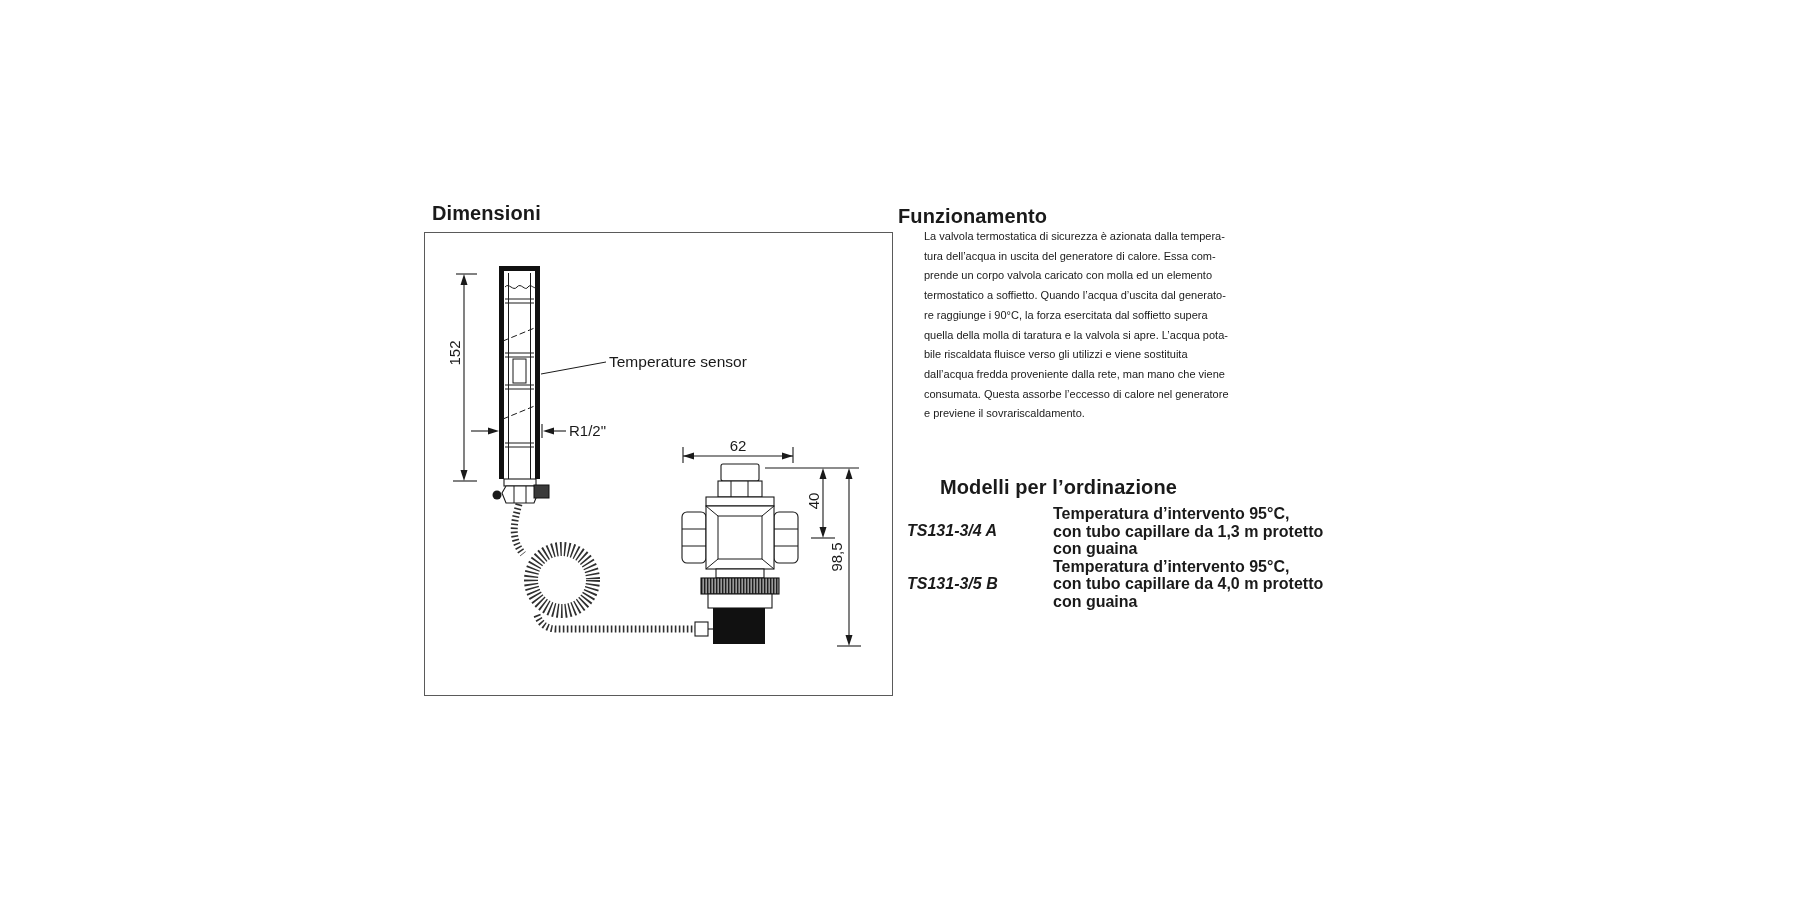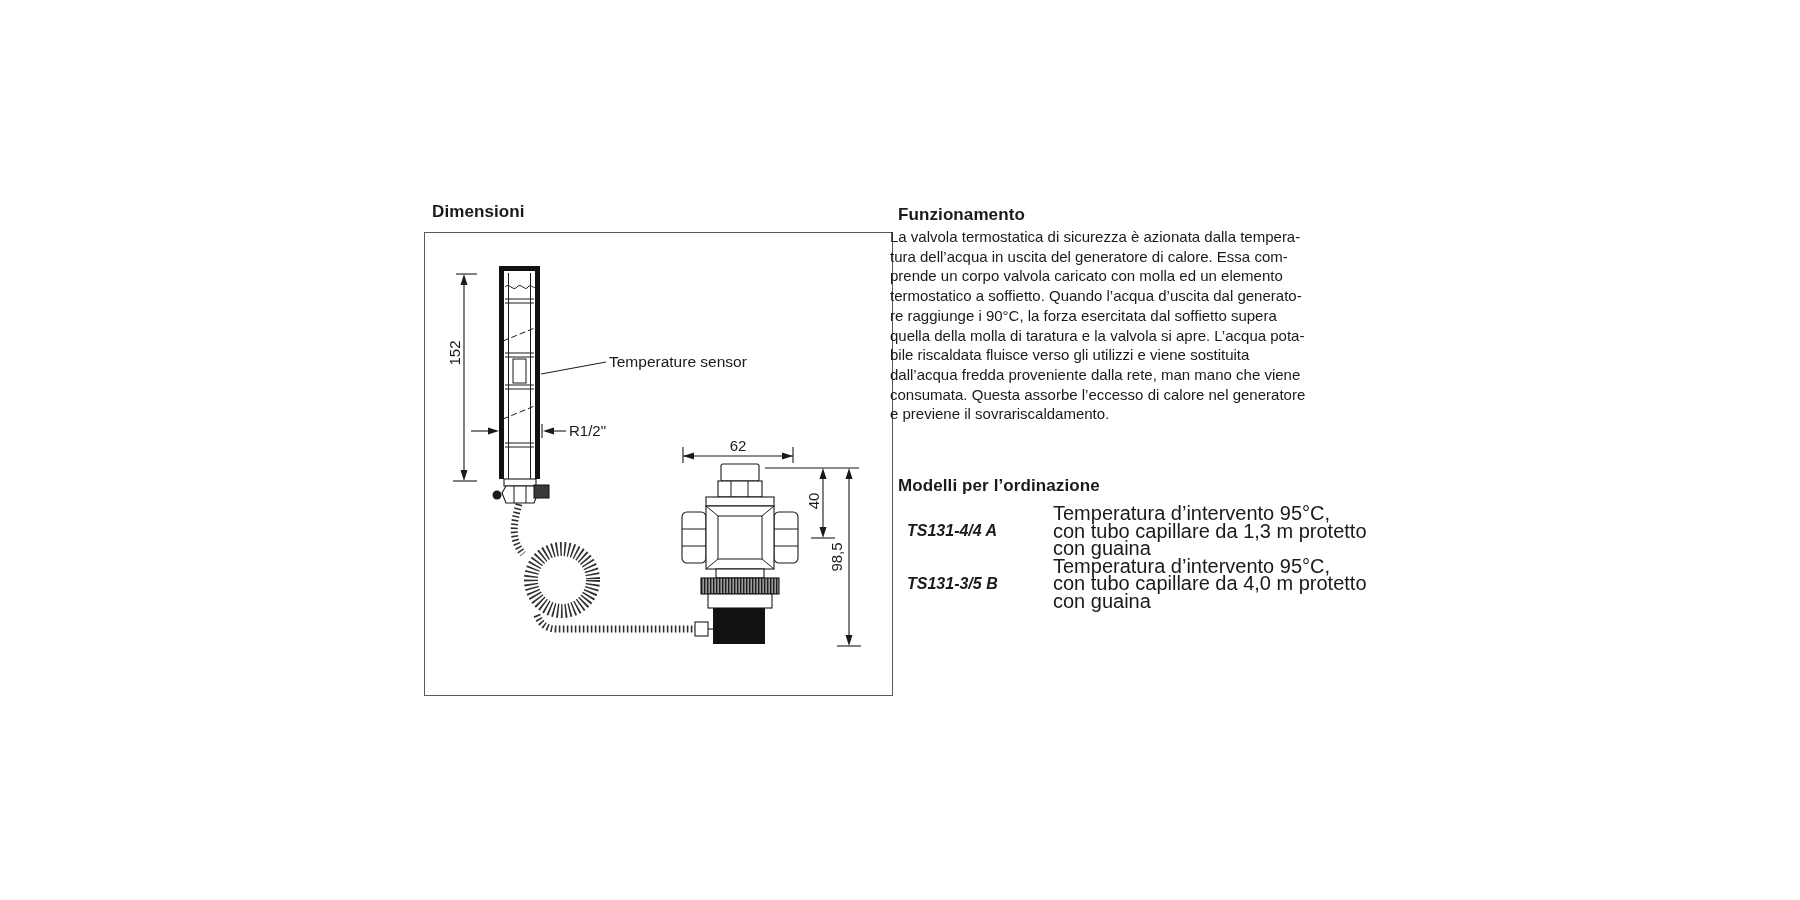--- a/index.html
+++ b/index.html
@@ -11,56 +11,57 @@
     width: 1800px;
     height: 900px;
     position: relative;
     overflow: hidden;
     font-family: "Liberation Sans", sans-serif;
     color: #1a1a1a;
     -webkit-font-smoothing: antialiased;
   }
   .abs { position: absolute; }
   .h-bold {
-    font-size: 17px;
+    font-size: 20px;
     font-weight: 700;
     letter-spacing: 0.1px;
   }
   #dimensioni-heading { left: 432px; top: 202px; }
   #drawing-frame {
     left: 424px; top: 232px;
     width: 467px; height: 462px;
     border: 1px solid #5a5a5a;
     background: #ffffff;
   }
   #funzionamento-heading { left: 898px; top: 205px; }
   #funzionamento-paragraph {
-    left: 890px; top: 227px;
+    left: 924px; top: 227px;
     width: 508px;
-    font-size: 15px;
+    font-size: 11px;
     line-height: 19.7px;
     white-space: pre-line;
   }
-  #modelli-heading { left: 898px; top: 476px; }
+  #modelli-heading { left: 940px; top: 476px; }
   #model-table { left: 898px; top: 505px; width: 480px; }
   .model-row { display: flex; align-items: center; }
   .model-cell {
     width: 155px;
     padding-left: 9px;
     box-sizing: border-box;
     font-size: 16px;
     font-weight: 700;
     font-style: italic;
     flex: 0 0 auto;
   }
   .desc-cell {
     width: 320px;
-    font-size: 20px;
+    font-size: 16px;
     line-height: 17.6px;
     white-space: pre-line;
+    font-weight: bold;
   }
   svg text {
     font-family: "Liberation Sans", sans-serif;
     fill: #1a1a1a;
   }
   .dwg-line { stroke: #1a1a1a; stroke-width: 1.1; fill: none; }
   .dwg-thin { stroke: #1a1a1a; stroke-width: 1; fill: none; }
   .dim-line { stroke: #1a1a1a; stroke-width: 1.1; fill: none; }
   .dim-arrow { fill: #1a1a1a; stroke: none; }
   .corrugated { stroke: #2f2f2f; fill: none; stroke-dasharray: 1.6 2.4; }
@@ -204,21 +205,21 @@
 quella della molla di taratura e la valvola si apre. L’acqua pota-
 bile riscaldata fluisce verso gli utilizzi e viene sostituita
 dall’acqua fredda proveniente dalla rete, man mano che viene
 consumata. Questa assorbe l’eccesso di calore nel generatore
 e previene il sovrariscaldamento.</div>
 
 <div class="abs h-bold" id="modelli-heading">Modelli per l’ordinazione</div>
 
 <div class="abs" id="model-table">
   <div class="model-row">
-    <div class="model-cell">TS131-4/4 A</div>
+    <div class="model-cell">TS131-3/4 A</div>
     <div class="desc-cell">Temperatura d’intervento 95°C,
 con tubo capillare da 1,3 m protetto
 con guaina</div>
   </div>
   <div class="model-row">
     <div class="model-cell">TS131-3/5 B</div>
     <div class="desc-cell">Temperatura d’intervento 95°C,
 con tubo capillare da 4,0 m protetto
 con guaina</div>
   </div>

